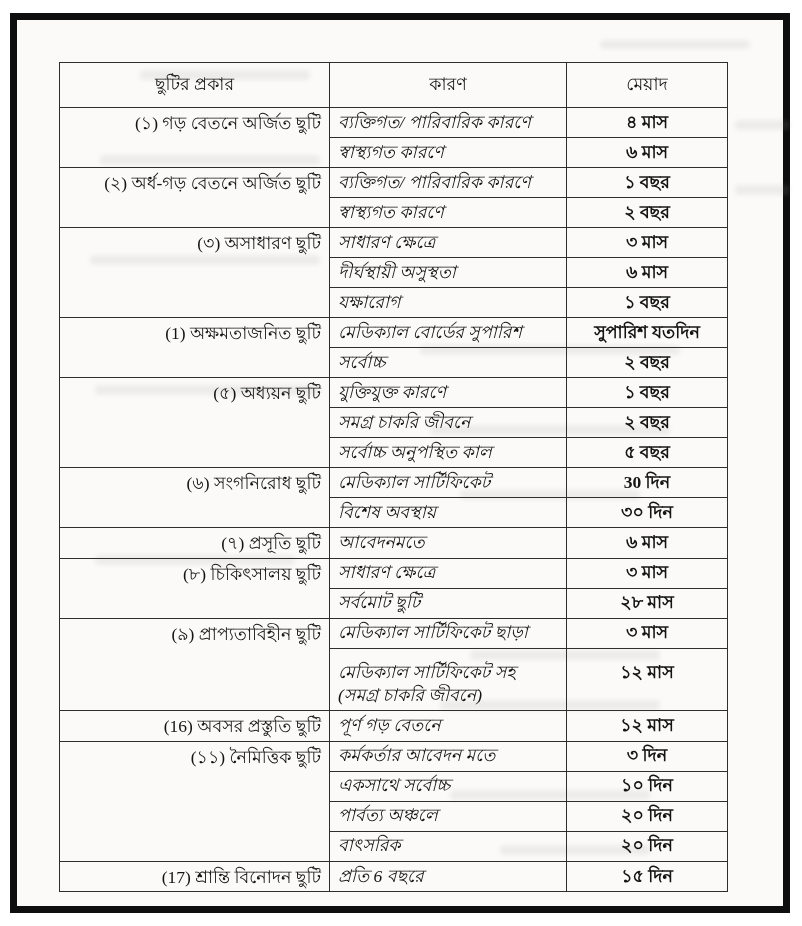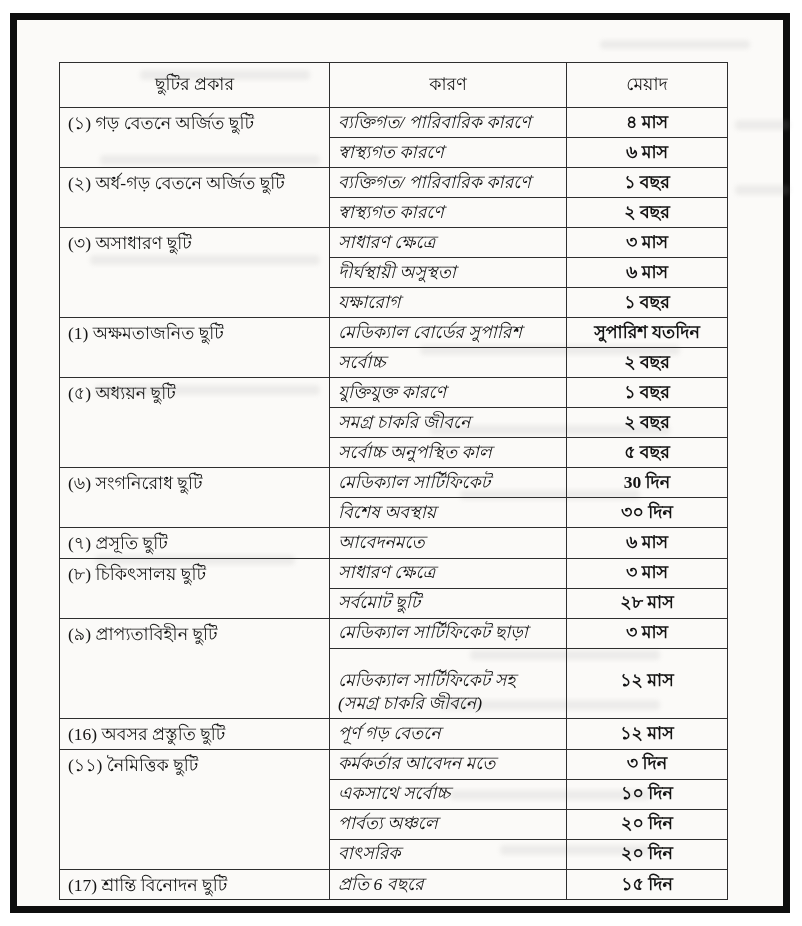--- a/index.html
+++ b/index.html
@@ -28,25 +28,25 @@
   .leave-table col.w1{width:270px}
   .leave-table col.w2{width:237px}
   .leave-table col.w3{width:161px}
   .leave-table th,.leave-table td{
     border:1.6px solid var(--border-color,#2e2e2e);
     padding:2px 8px;line-height:1.35;
     height:30px;box-sizing:border-box;
     overflow:hidden;
   }
   .leave-table th{font-weight:normal;text-align:center;height:45px;}
-  td.c1{text-align:left;vertical-align:top;padding-top:4px;}
+  td.c1{text-align:right;vertical-align:top;padding-top:4px;}
   td.c2{text-align:left;vertical-align:middle;font-style:italic;}
   td.c3{text-align:center;vertical-align:middle;font-weight:bold;}
   tr.tall td{height:60px;}
-  tr.tall td.c2,tr.tall td.c3{vertical-align:top;padding-top:20px;margin-top:20px;}
+  tr.tall td.c2,tr.tall td.c3{vertical-align:top;padding-top:12px;margin-top:20px;}
 </style>
 </head>
 <body>
 
 <div class="page-frame"></div>
 
 <div class="smudge" style="left:140px;top:70px;width:170px;height:10px;"></div>
 <div class="smudge" style="left:600px;top:40px;width:150px;height:9px;"></div>
 <div class="smudge" style="left:735px;top:120px;width:55px;height:10px;"></div>
 <div class="smudge" style="left:100px;top:155px;width:220px;height:10px;"></div>

